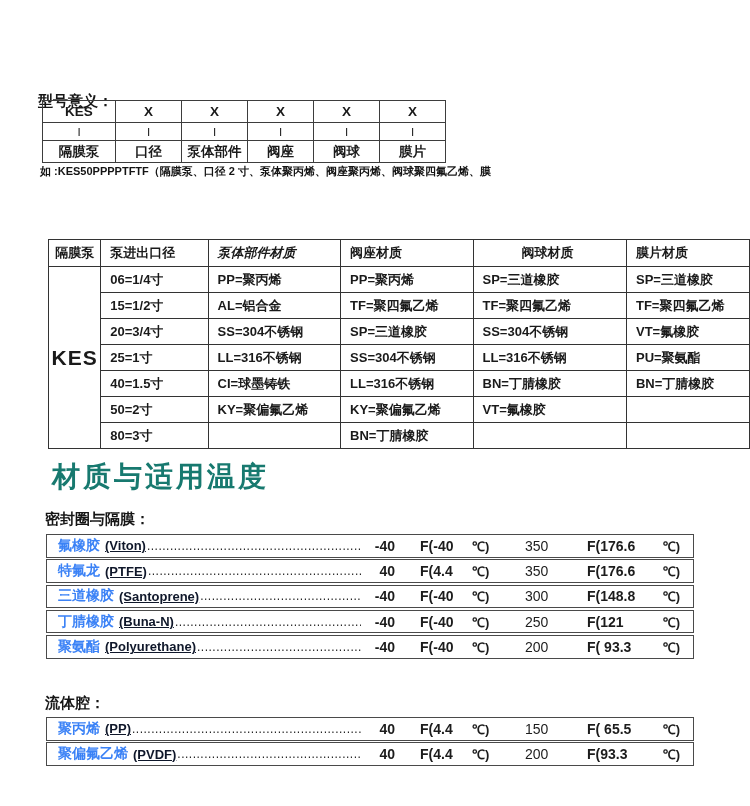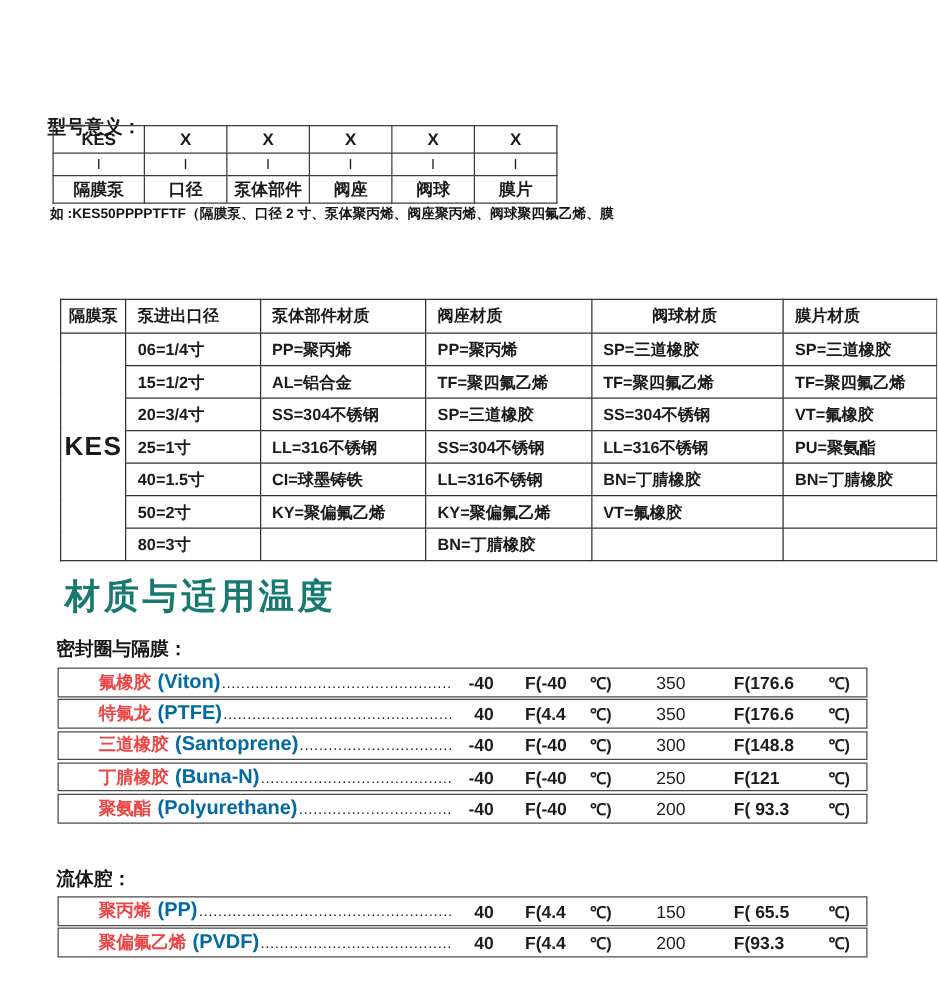--- a/index.html
+++ b/index.html
@@ -34,37 +34,37 @@
   .example .l2{padding-left:32px;}
   
   .sel-table{position:absolute;left:48px;top:239px;}
   .sel-table td,.sel-table th{
     border:1.6px solid #333333;font-size:13px;font-weight:700;color:#1a1a1a;
     text-align:left;padding:0 4px 0 9px;height:25px;white-space:nowrap;
   }
   .sel-table th{height:26px;font-weight:600;}
   .sel-table .hw0{width:53px;text-align:center;padding:0;}
   .sel-table .hw1{width:103px;}
-  .sel-table .hw2{width:128px;}
+  .sel-table .hw2{width:128px;font-style:italic;}
   .sel-table .hw3{width:128px;}
   .sel-table .hw4{width:117px;padding-left:48px;}
   .sel-table .hw5{width:116px;}
   .sel-table .series{
     text-align:center;font-size:21px;font-weight:bold;letter-spacing:1px;padding:0;
   }
   
   .temp-table{position:absolute;left:46px;width:648px;}
   .seal-table{top:534px;}
   .fluid-table{top:717px;}
   .trow{
     box-sizing:border-box;height:23.5px;border:1.6px solid #4a4a4a;margin-bottom:1.8px;
     display:flex;align-items:center;padding:0 13px 0 11px;background:#ffffff;
   }
-  .mat-name{font-size:14px;font-weight:700;white-space:nowrap;color:#ef4444;margin-left:21px;}
-  .mat-en{font-size:16px;font-weight:600;margin-left:5px;white-space:nowrap;color:#0369a1;}
+  .mat-name{font-size:14px;font-weight:700;white-space:nowrap;color:#3b82f6;}
+  .mat-en{font-size:13px;font-weight:600;margin-left:5px;white-space:nowrap;color:#0f172a;text-decoration:underline;}
   .dots{flex:1;overflow:hidden;white-space:nowrap;font-size:12px;font-weight:400;
     letter-spacing:0.5px;color:#222;margin-left:1px;}
   .dots::after{content:"......................................................................................................................................................................................";}
   .vmin{width:34px;text-align:right;font-size:14px;font-weight:600;white-space:nowrap;}
   .vminf{width:52px;margin-left:25px;font-size:14px;font-weight:600;white-space:nowrap;}
   .vdeg1{width:38px;font-size:13px;font-weight:600;white-space:nowrap;}
   .vmax{width:36px;margin-left:15px;font-size:14px;font-weight:400;white-space:nowrap;}
   .vmaxf{width:63px;margin-left:26px;font-size:14px;font-weight:600;white-space:nowrap;}
   .vdeg2{width:30px;font-size:13px;font-weight:600;text-align:right;white-space:nowrap;}
 </style>

